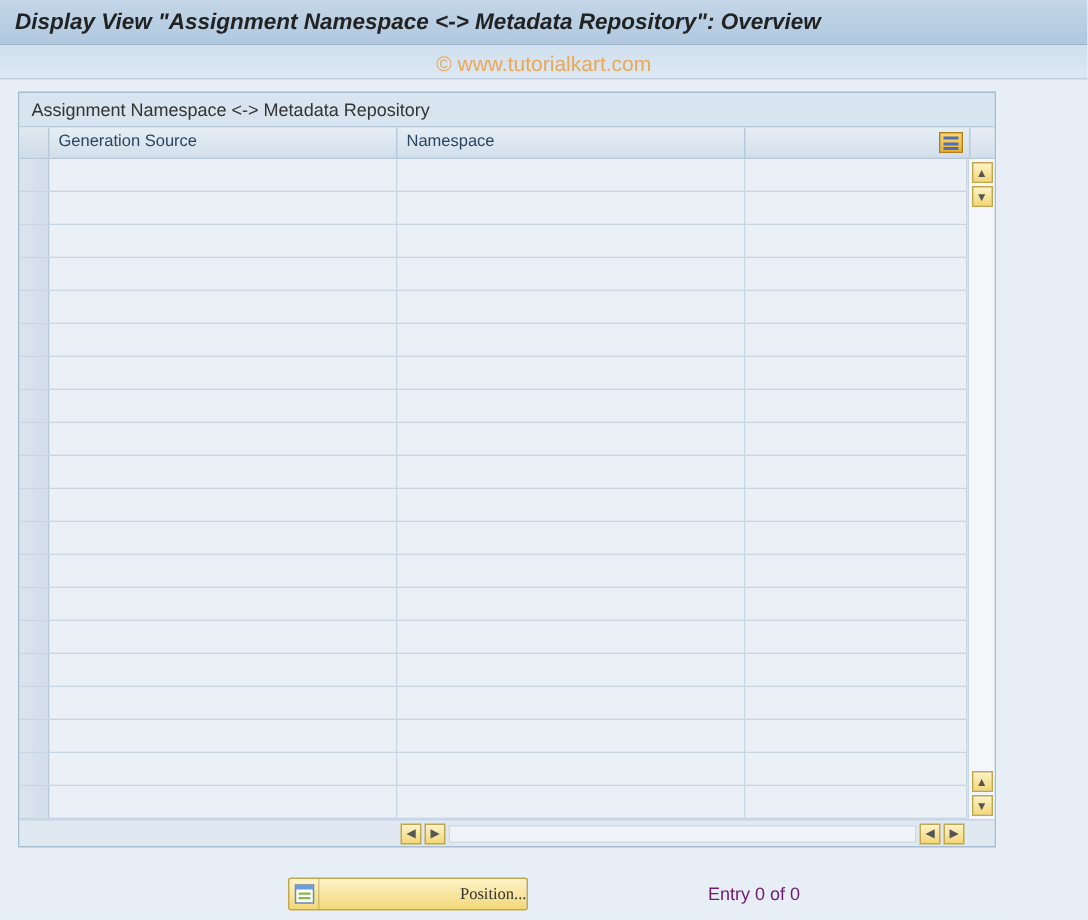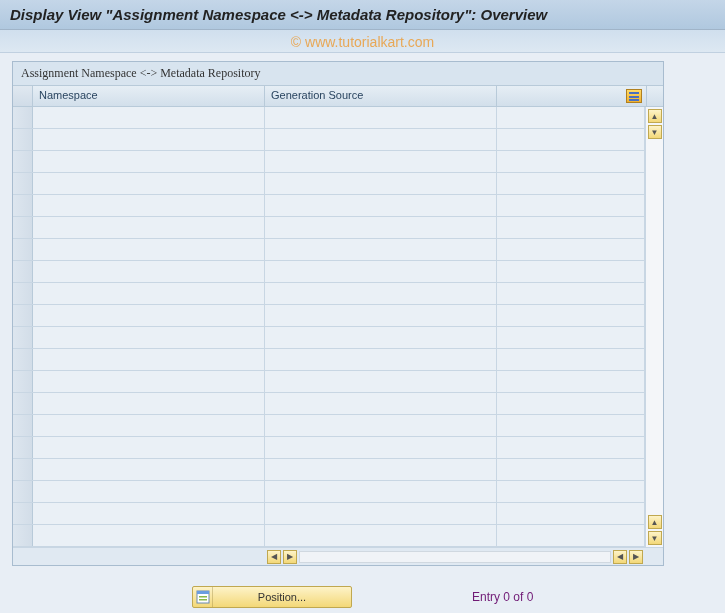--- a/index.html
+++ b/index.html
@@ -51,21 +51,20 @@
       display: flex;
       flex-direction: column;
       width: 652px;
     }
     .panel-title {
       padding: 4px 8px;
       font-size: 12px;
       color: #333;
       background: #d8e4ef;
       border-bottom: 1px solid #b8cad9;
-      font-family: Liberation Serif, serif;
     }
     .table-wrapper {
       display: flex;
       flex-direction: column;
       flex: 1;
     }
     .table-header-row {
       display: flex;
       background: linear-gradient(to bottom, #e6eef5, #d2dfeb);
       border-bottom: 1px solid #b8cad9;
@@ -211,44 +210,45 @@
       width: 20px;
       height: 100%;
       display: flex;
       align-items: center;
       justify-content: center;
       border-right: 1px solid rgba(160,140,70,0.4);
     }
     .position-icon svg { width: 14px; height: 14px; }
     .position-label {
       flex: 1;
-      text-align: center;
+      text-align: right;
       font-size: 11px;
       color: #333;
+      font-family: Liberation Serif, serif;
     }
     .entry-text {
       font-size: 12px;
       color: #701a75;
     }
   </style>
 </head>
 <body>
 
 <div class="window">
   <div class="title-bar">Display View "Assignment Namespace &lt;-&gt; Metadata Repository": Overview</div>
   <div class="watermark">© www.tutorialkart.com</div>
   <div class="toolbar-strip"></div>
   <div class="content-area">
     <div class="panel">
       <div class="panel-title">Assignment Namespace &lt;-&gt; Metadata Repository</div>
       <div class="table-wrapper">
         <div class="table-header-row">
           <div class="row-selector-header"></div>
+          <div class="col-header col-gensource">Generation Source</div>
           <div class="col-header col-namespace">Namespace</div>
-          <div class="col-header col-gensource">Generation Source</div>
           <div class="col-header col-config">
             <span class="config-icon"></span>
           </div>
         </div>
         <div class="table-body-wrapper">
           <div class="table-body" id="table-body">
               <div class="data-row">
                 <div class="row-selector"></div>
                 <div class="cell cell-namespace"></div>
                 <div class="cell cell-gensource"></div>

